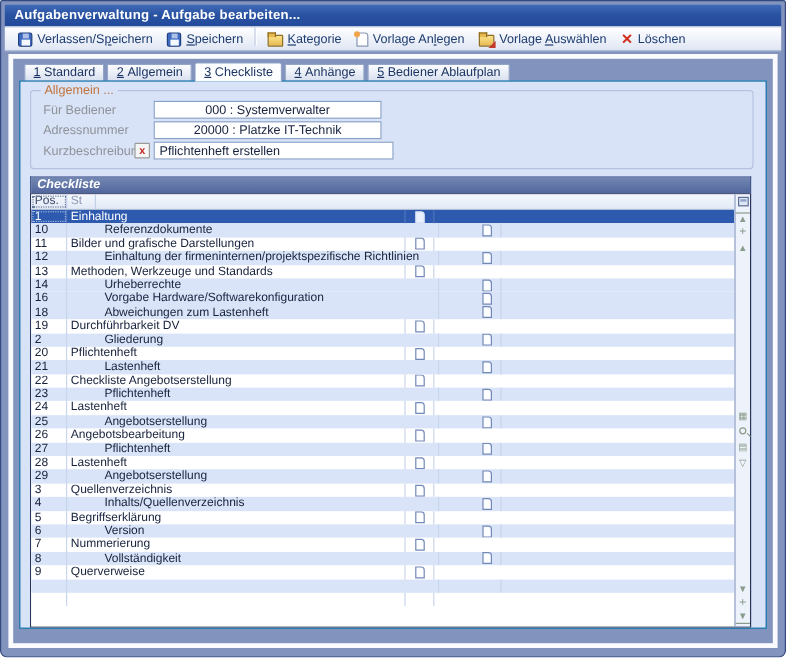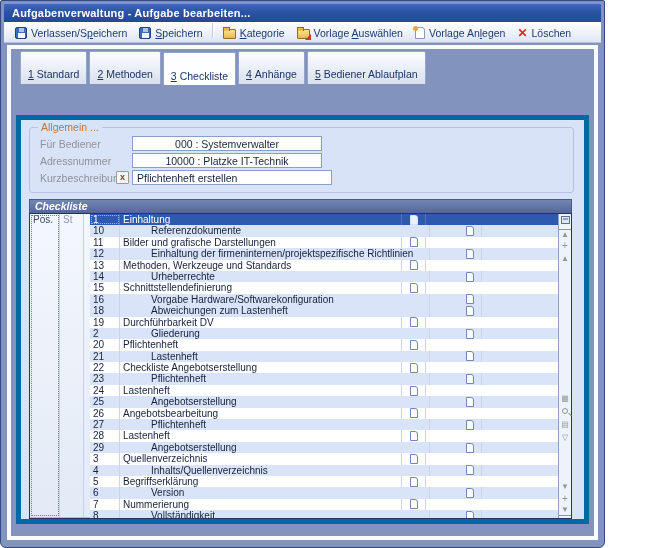--- a/index.html
+++ b/index.html
@@ -1,18 +1,18 @@
 <!DOCTYPE html>
 <html><head>
 <meta charset="utf-8">
 <style>
   * { margin:0; padding:0; box-sizing:border-box; }
   html,body { width:655px; height:548px; background:#fff; font-family:"Liberation Sans", sans-serif; }
 
-  .window { width:605px; height:548px; background:#8294BE; border:1px solid #33497F;
+  .window { width:655px; height:548px; background:#8294BE; border:1px solid #33497F;
             border-radius:2px 2px 6px 6px; padding:3px; display:flex; flex-direction:column; overflow:hidden; }
 
   
   .titlebar { height:18px; flex:0 0 18px; background:linear-gradient(#4069B8, #2A53A2 45%, #23489A);
               color:#fff; font-weight:bold; font-size:11px; line-height:18px; padding-left:8px;
               border-radius:1px 1px 0 0; letter-spacing:.2px; }
 
   
   .toolbar { height:21px; flex:0 0 21px; background:linear-gradient(#FEFEFF,#DFE6F4);
              border-top:1px solid #FFFFFF; border-bottom:1px solid #B6C1D9;
@@ -36,47 +36,47 @@
   .newdoc::before { content:""; position:absolute; top:-2px; left:-3px; width:5px; height:5px; background:#F0A34B; border-radius:50%; }
   .delx { color:#D22D1E; font-weight:bold; font-size:12px; line-height:12px; }
 
   
   .frame { flex:1; background:#8294BE; padding:2px 3px 4px; min-height:0; }
   .frame-white { height:100%; border:4px solid #F9FBFE; background:#8294BE;
                  padding:2px 5px 12px; display:flex; flex-direction:column; min-height:0; }
 
   
   .tabstrip { flex:0 0 16px; display:flex; align-items:flex-end; gap:2px; padding-left:4px; position:relative; z-index:2; }
-  .tab { height:14px; line-height:13px; padding:16px 7px; font-size:10.5px; color:#1C3564;
+  .tab { height:14px; line-height:13px; padding:0 7px; font-size:10.5px; color:#1C3564;
          background:linear-gradient(#FCFDFF,#D9E0EF); border:1px solid #93A5C9; border-bottom:none;
          border-radius:2px 2px 0 0; white-space:nowrap; cursor:default; }
   .tab.active { height:16px; line-height:15px; background:#FDFEFF; margin-bottom:-1px; }
 
   
-  .tabpanel { flex:1; background:#D9E3F7; border:5px solid #0369a1; display:flex; flex-direction:column; min-height:0; position:relative; z-index:1;margin-top:31px; }
+  .tabpanel { flex:1; background:#D9E3F7; border:1px solid #0369a1; display:flex; flex-direction:column; min-height:0; position:relative; z-index:1; }
 
   
   .groupbox { margin:7px 10px 0 8px; border:1px solid #B5C3E0; border-radius:3px; padding:8px 8px 5px; position:relative; }
   .legend { position:absolute; top:-7px; left:8px; background:#D9E3F7; padding:0 3px; color:#C2733B; font-size:10.5px; }
   .frow { display:flex; align-items:center; height:15px; margin-bottom:2px; }
   .flabel { width:78px; color:#8F9399; font-size:10.5px; padding-left:2px; flex:0 0 78px; }
   .fslot { width:16px; flex:0 0 16px; display:flex; align-items:center; }
   .clear-btn { width:13px; height:13px; border:1px solid #9A9A9A; background:#F6F6F6; border-radius:1px;
                color:#C2281E; font-weight:bold; font-size:9px; line-height:11px; text-align:center; cursor:default; }
   .field { height:15px; border:1px solid #87A0C7; background:#fff; font-size:10.5px; color:#17233F;
            display:flex; align-items:center; justify-content:center; padding:0 4px; overflow:hidden; white-space:nowrap; }
   .field.left { justify-content:flex-start; }
   .w190 { width:190px; } .w200 { width:200px; }
 
   
   .secbar { margin:6px 12px 0 8px; height:14px; flex:0 0 14px; background:linear-gradient(#7387B3,#52669C);
             border:1px solid #44598E; border-bottom:none; color:#fff; font-weight:bold; font-style:italic;
             font-size:10.5px; line-height:13px; padding-left:5px; }
   .grid { margin:0 12px 0 8px; flex:1; border:1px solid #24345E; background:#fff; display:flex; min-height:0; }
-  .grid-main { flex:1; display:flex; flex-direction:row; min-width:0; }
+  .grid-main { flex:1; display:flex; flex-direction:column; min-width:0; }
   .ghead { flex:0 0 13px; display:flex; background:linear-gradient(#F4F7FD,#E3EAF6); border-bottom:1px solid #AEBCD8;
            font-size:10px; color:#3D4C6E; line-height:12px; }
   .ghead .cell { border-right:1px solid #C3D0E9; padding:0 3px; }
   .ghead .c-pos { outline:1px dotted #6A7A9A; outline-offset:-2px; }
   .ghead .c-st { color:#8E9BB5; }
   .c-pos { width:30px; flex:0 0 30px; }
   .c-name { width:282px; flex:0 0 282px; }
   .c-st { width:24px; flex:0 0 24px; display:flex; align-items:center; justify-content:center; }
   .ghead .c-st { display:block; }
   .c-fill { flex:1; border-right:none !important; }
@@ -118,57 +118,57 @@
     <div class="tbtn">
       <span class="floppy"></span>
       <span><span></span><span class="mn">S</span><span>peichern</span></span>
     </div>
     <div class="tsep"></div>
     <div class="tbtn">
       <span class="folder"></span>
       <span><span></span><span class="mn">K</span><span>ategorie</span></span>
     </div>
     <div class="tbtn">
+      <span class="newdoc"></span>
+      <span><span>Vorlage An</span><span class="mn">l</span><span>egen</span></span>
+    </div>
+    <div class="tbtn">
       <span class="folder tmpl"></span>
       <span><span>Vorlage </span><span class="mn">A</span><span>uswählen</span></span>
     </div>
     <div class="tbtn">
-      <span class="newdoc"></span>
-      <span><span>Vorlage An</span><span class="mn">l</span><span>egen</span></span>
-    </div>
-    <div class="tbtn">
       <span class="delx">✕</span>
       <span><span></span><span class="mn"></span><span>Löschen</span></span>
     </div>
   </div>
 
   <div class="frame">
     <div class="frame-white">
 
       <div class="tabstrip">
         <div class="tab"><span class="mn">1</span>&nbsp;<span>Standard</span></div>
-        <div class="tab"><span class="mn">2</span>&nbsp;<span>Methoden</span></div>
+        <div class="tab"><span class="mn">2</span>&nbsp;<span>Allgemein</span></div>
         <div class="tab active"><span class="mn">3</span>&nbsp;<span>Checkliste</span></div>
         <div class="tab"><span class="mn">4</span>&nbsp;<span>Anhänge</span></div>
         <div class="tab"><span class="mn">5</span>&nbsp;<span>Bediener Ablaufplan</span></div>
       </div>
 
       <div class="tabpanel">
 
         <div class="groupbox">
           <span class="legend">Allgemein ...</span>
           <div class="frow">
             <span class="flabel">Für Bediener</span>
             <span class="fslot"></span>
             <div class="field w190">000 : Systemverwalter</div>
           </div>
           <div class="frow">
             <span class="flabel">Adressnummer</span>
             <span class="fslot"></span>
-            <div class="field w190">10000 : Platzke IT-Technik</div>
+            <div class="field w190">20000 : Platzke IT-Technik</div>
           </div>
           <div class="frow">
             <span class="flabel">Kurzbeschreibung</span>
             <span class="fslot">
                 <span class="clear-btn">x</span>
               </span>
             <div class="field w200 left">Pflichtenheft erstellen</div>
           </div>
         </div>
 
@@ -220,28 +220,20 @@
     <div class="cell c-pos">13</div>
     <div class="cell c-name">Methoden, Werkzeuge und Standards</div>
     <div class="cell c-st">
                     <span class="doc"></span>
                   </div>
     <div class="cell c-fill"></div>
   </div>
                 <div class="grow alt">
     <div class="cell c-pos">14</div>
     <div class="cell c-name">Urheberrechte</div>
-    <div class="cell c-st">
-                    <span class="doc"></span>
-                  </div>
-    <div class="cell c-fill"></div>
-  </div>
-                <div class="grow">
-    <div class="cell c-pos">15</div>
-    <div class="cell c-name">Schnittstellendefinierung</div>
     <div class="cell c-st">
                     <span class="doc"></span>
                   </div>
     <div class="cell c-fill"></div>
   </div>
                 <div class="grow alt">
     <div class="cell c-pos">16</div>
     <div class="cell c-name">Vorgabe Hardware/Softwarekonfiguration</div>
     <div class="cell c-st">
                     <span class="doc"></span>

